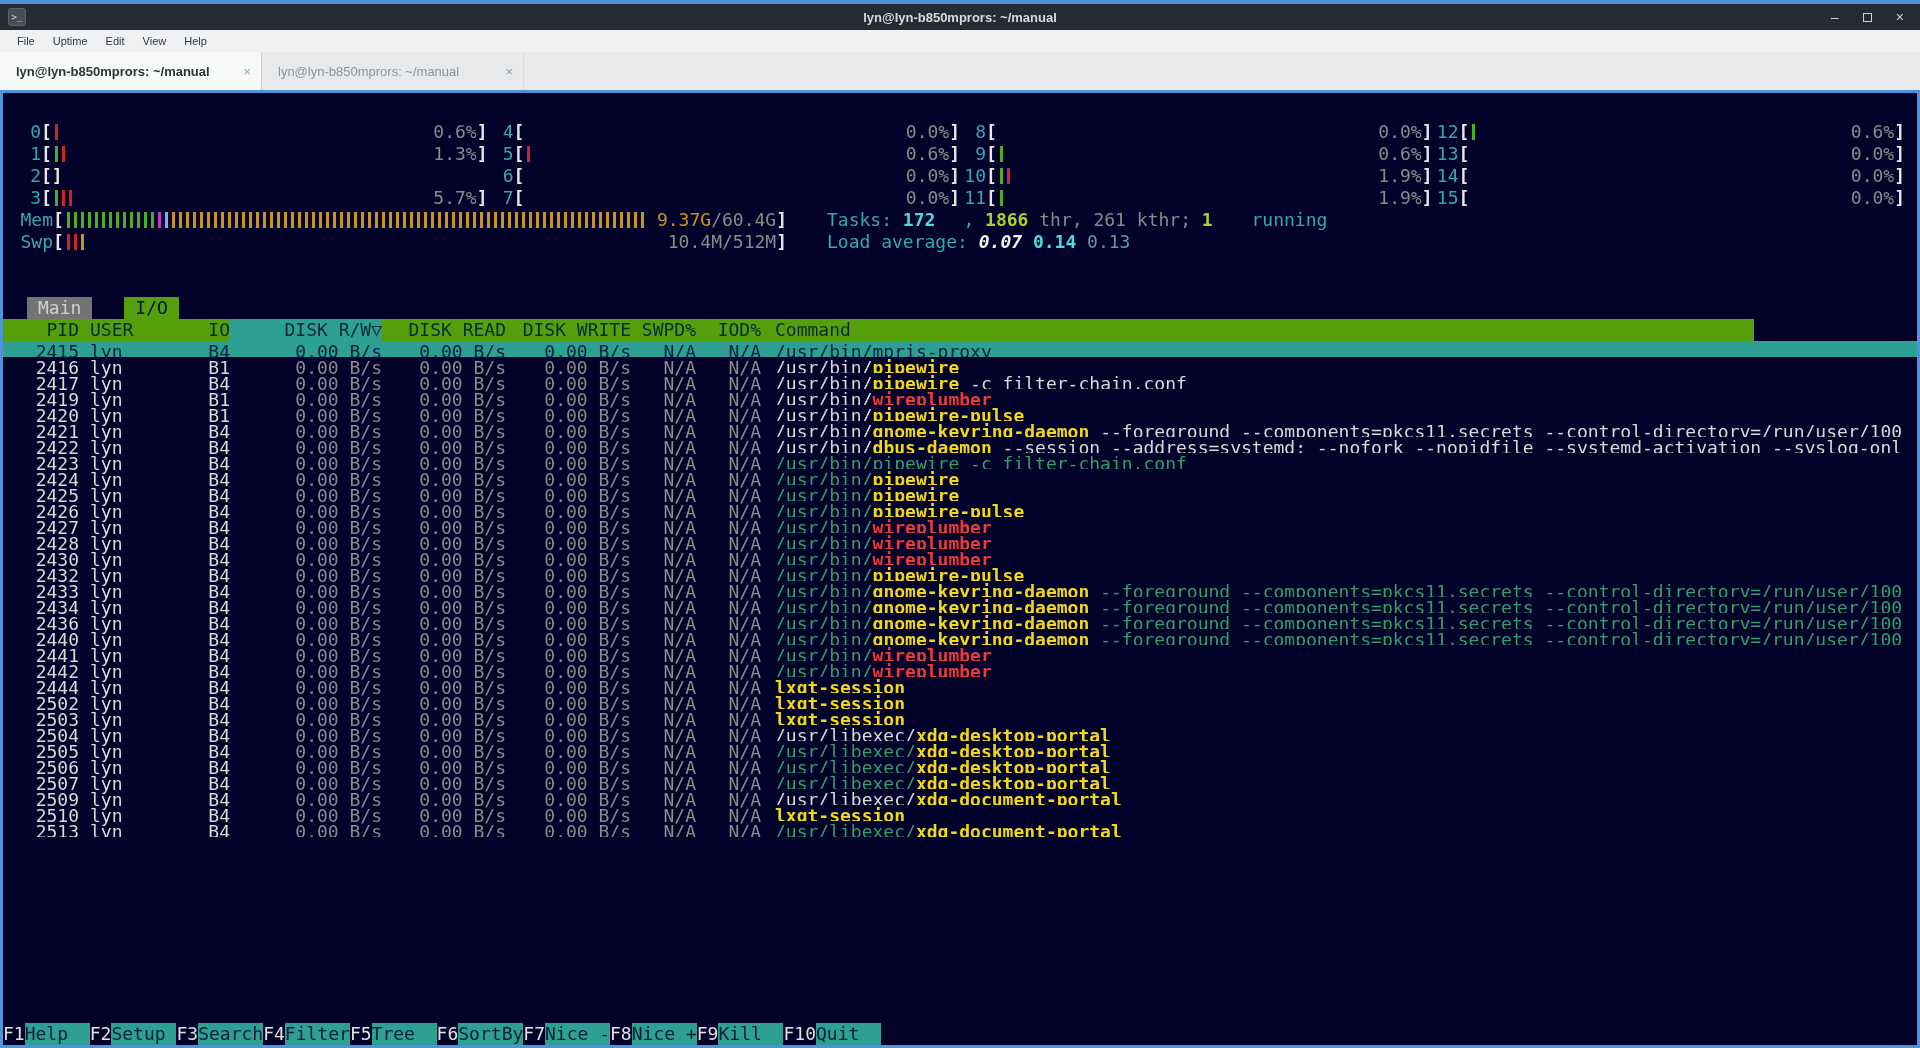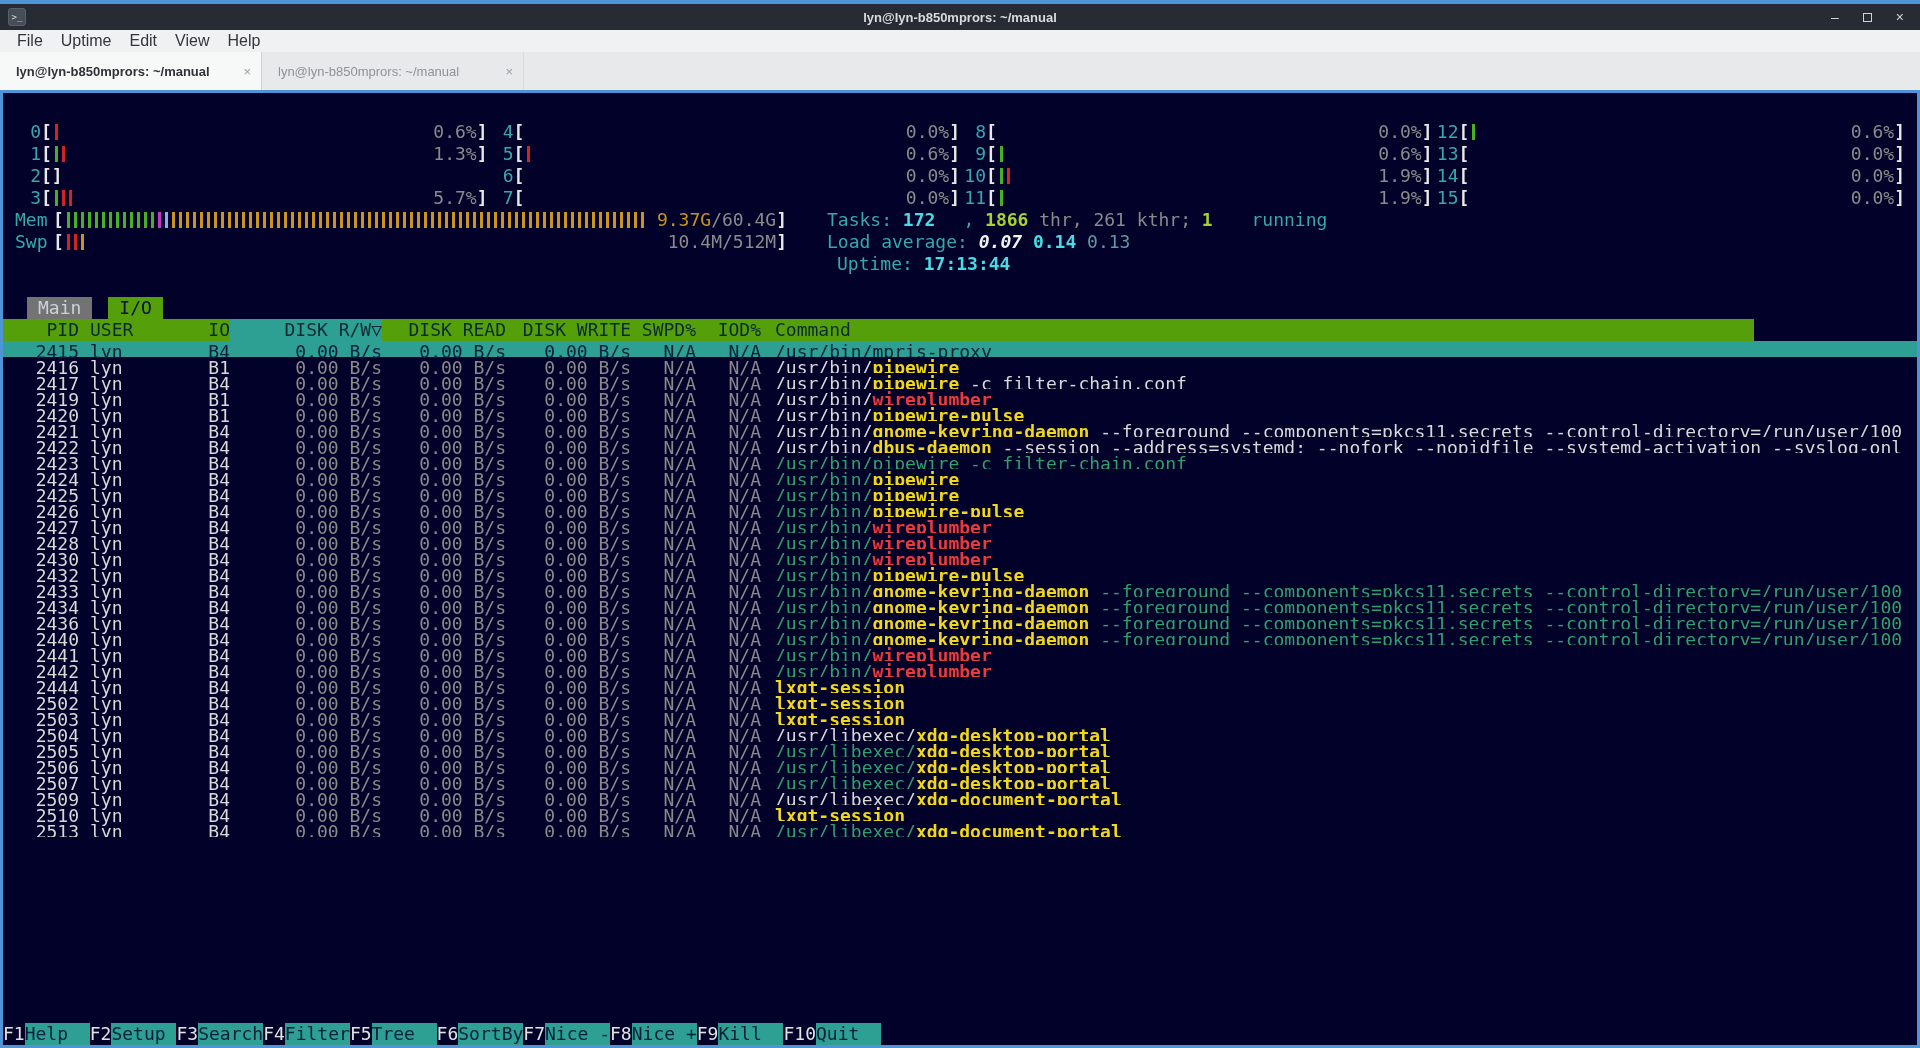--- a/index.html
+++ b/index.html
@@ -15,40 +15,40 @@
                margin-left:8px; color:#d5d9dd; font-size:9px; line-height:9px;
                display:flex; align-items:center; justify-content:center; z-index:1; }
   .title-text { position:absolute; left:0; right:0; text-align:center;
                 font-family:"Liberation Sans", sans-serif; font-weight:bold; font-size:13px; color:#d8dbdf; }
   .controls { margin-left:auto; display:flex; align-items:center; gap:24px; padding-right:16px; z-index:1;
               font-family:"Liberation Sans", sans-serif; font-size:14px; color:#ced3d8; }
   .ctrl { line-height:14px; }
   .ctrl-max-box { display:inline-block; width:9px; height:9px; border:1.5px solid #ced3d8; }
 
   .menubar { height:22px; background:#f0f1f2; display:flex; align-items:center; padding-left:8px;
-             font-family:"Liberation Sans", sans-serif; font-size:16px; color:#32363a; }
+             font-family:"Liberation Sans", sans-serif; font-size:11px; color:#32363a; }
   .menu-item { padding:0 9px; }
 
   .tabbar { height:38px; background:#e7e9eb; display:flex; align-items:stretch; }
   .tab { width:262px; display:flex; align-items:center; padding:0 10px 0 16px;
          font-family:"Liberation Sans", sans-serif; font-size:13px; }
   .tab.active { background:#f7f8f8; border-right:1px solid #cdd1d4; font-weight:bold; color:#2f3337; }
   .tab.inactive { color:#8e9397; border-right:1px solid #d7dadc; }
   .tab-close { margin-left:auto; font-size:13px; color:#9aa0a4; font-weight:normal; padding-left:8px; }
 
   
   .terminal { flex:1; background:#020129; border:3px solid #4e94d6; border-top-width:3px;
               display:flex; flex-direction:column; overflow:hidden;
               font-size:18px; line-height:22px; color:#d9d9d9; padding-top:28px; }
 
   
   .cpu-row { display:flex; padding:0 12px; height:22px; }
   .meter { flex:1; display:flex; align-items:center; min-width:0; }
   .m-id { width:26px; text-align:right; color:#35a9ae; flex:none; }
-  .m-label { width:38px; text-align:left; color:#35a9ae; flex:none; }
+  .m-label { width:38px; text-align:right; color:#35a9ae; flex:none; }
   .m-br { color:#e8e8e8; font-weight:bold; flex:none; }
   .m-body { flex:1; position:relative; height:22px; display:flex; align-items:center; overflow:hidden; min-width:0; }
   .m-bars { position:absolute; left:3px; top:3px; bottom:3px; display:flex; gap:4px; }
   .bar { width:3px; flex:none; }
   .bar.green { background:#4ab020; } .bar.red { background:#d02424; }
   .bar.orange { background:#c9951c; } .bar.magenta { background:#c038c0; }
   .bar.blue { background:#92a8ee; }
   .m-val { margin-left:auto; position:relative; background:#020129; padding-left:3px; white-space:pre; }
 
   .hdr-line { display:flex; padding:0 12px; height:22px; }
@@ -60,21 +60,21 @@
   .c-bcyan { color:#49dbe4; font-weight:bold; } .c-lime { color:#a6d32f; font-weight:bold; }
   .c-whiteb { color:#f2f2f2; font-weight:bold;font-style:italic; } .c-dimcyan { color:#5e9aa0; }
   .c-orange { color:#c9951c; }
 
   .blank-row { height:22px; }
 
   
   .screen-tabs { display:flex; padding-left:24px; height:22px; white-space:pre; }
   .stab { padding:0 11px; }
   .stab.main { background:#737373; color:#ccd2d8; }
-  .stab.io { background:#55a00a; color:#06123a; margin-left:16px; }
+  .stab.io { background:#55a00a; color:#06123a; margin-left:32px; }
 
   
   .table-header { display:flex; width:1751px; background:#55a00a; color:#0b2b33; height:22px; white-space:pre; }
   .hdr-sort { background:#2d9f93; }
   .c-pid { width:76px; text-align:right; flex:none; }
   .c-user { width:97px; padding-left:11px; flex:none; }
   .c-io { width:54px; text-align:right; flex:none; }
   .c-rw { width:152px; text-align:right; flex:none; }
   .c-read { width:124px; text-align:right; flex:none; }
   .c-write { width:125px; text-align:right; flex:none; }
@@ -414,21 +414,20 @@
               </div>
               <span class="m-val"><span class="c-gray">10.4M/512M</span></span>
             </div>
             <span class="m-br">]</span>
           </div>
         </div>
       <div class="right-info" id="load-line"><span class="c-cyan">Load average: </span><span class="c-whiteb">0.07 </span><span class="c-bcyan">0.14 </span><span class="c-dimcyan">0.13</span></div>
     </div>
     <div class="hdr-line">
       <div class="left-half"></div>
-      <div class="right-info indent" id="uptime-line"><span class="c-cyan">Uptime: </span><span class="c-bcyan">17:13:44</span></div>
     </div>
 
     <div class="blank-row"></div>
 
     <div class="screen-tabs">
       <span class="stab main">Main</span>
       <span class="stab io">I/O</span>
     </div>
 
     <div class="table-header" id="table-header"><span class="c-pid"> PID</span><span class="c-user">USER</span><span class="c-io">IO</span><span class="c-rw hdr-sort">DISK R/W▽</span><span class="c-read">DISK READ</span><span class="c-write">DISK WRITE</span><span class="c-swpd">SWPD%</span><span class="c-iod">IOD%</span><span class="c-cmd">Command</span></div>

